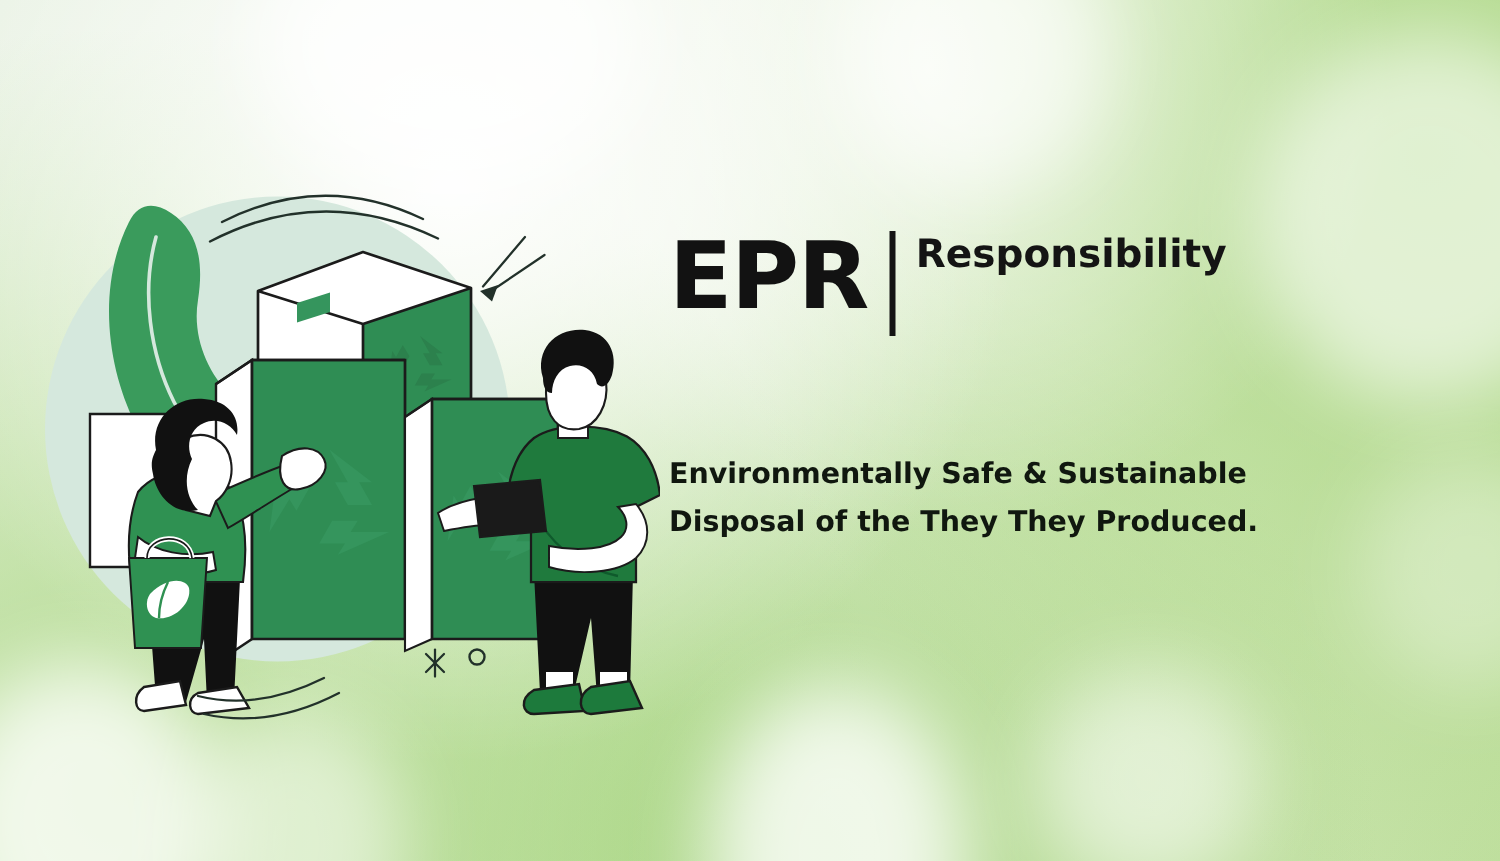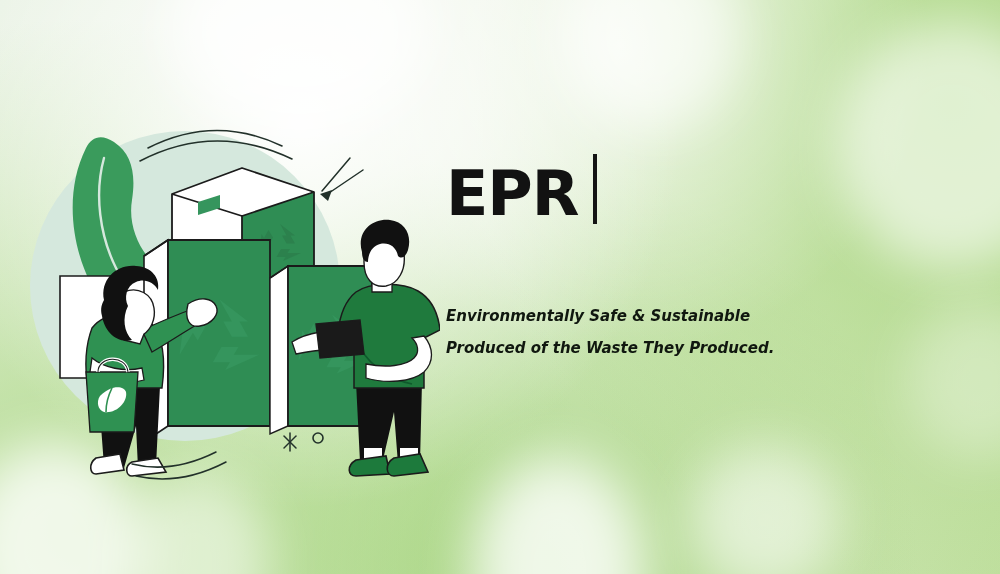--- a/index.html
+++ b/index.html
@@ -24,35 +24,35 @@
   .b2{width:150px;height:185px;left:120px;top:470px;background:rgba(255,255,255,.55);}
   .b3{width:175px;height:230px;left:470px;top:455px;background:rgba(255,255,255,.80);}
   .b4{width:150px;height:150px;left:690px;top:445px;background:rgba(255,255,255,.55);}
   .b5{width:235px;height:250px;left:835px;top:20px; background:rgba(255,255,255,.62);}
   .b6{width:180px;height:190px;left:560px;top:-60px;background:rgba(255,255,255,.60);}
   .b7{width:260px;height:200px;left:170px;top:-70px;background:rgba(255,255,255,.70);}
   .b8{width:150px;height:160px;left:905px;top:300px;background:rgba(255,255,255,.35);}
 
   
   #textcol{position:absolute;left:446px;top:148px;width:520px;}
-  .headline{display:flex;align-items:flex-end;}
+  .headline{display:flex;align-items:flex-start;}
   .epr{
     font-family:"DejaVu Sans", sans-serif;
     font-weight:bold;font-size:62px;line-height:60px;letter-spacing:-1px;
     color:#121212;margin:0;padding-top:6px;
   }
   .hdiv{width:4px;background:#141414;height:70px;margin:6px 14px 0 14px;flex:none;}
   .hsub{
     font-family:"DejaVu Sans", sans-serif;
     font-weight:bold;font-size:26px;line-height:33px;color:#141414;
     padding-top:6px;
   }
   #body{position:absolute;left:446px;top:300px;width:530px;}
   .body-reg{font-family:"DejaVu Sans", sans-serif;font-size:21.5px;line-height:31px;color:#35413a;font-weight:400;}
-  .body-bold{font-family:"DejaVu Sans", sans-serif;font-size:15px;line-height:32px;color:#10170f;font-weight:bold;font-style:italic;}
+  .body-bold{font-family:"DejaVu Sans", sans-serif;font-size:19px;line-height:32px;color:#10170f;font-weight:bold;}
 
   
   #illu{position:absolute;left:20px;top:96px;width:420px;height:400px;}
   #illu svg{display:block;}
 </style>
 </head>
 <body>
 
 <div id="poster">
 
@@ -215,22 +215,23 @@
         <path d="M206 366 Q160 390 116 380"></path>
       </g>
     </svg>
   </div>
 
   <div id="textcol">
     <div class="headline">
       <div class="epr">EPR</div>
       <div class="hdiv"></div>
       <div class="hsub">
+        <div>Responsibility</div>
       </div>
     </div>
   </div>
 
   <div id="body">
     <div class="body-bold">Environmentally Safe &amp; Sustainable</div>
-    <div class="body-bold">Produced of the Waste They Produced.</div>
+    <div class="body-bold">Disposal of the They They Produced.</div>
   </div>
 
 </div>
 
 </body></html>

